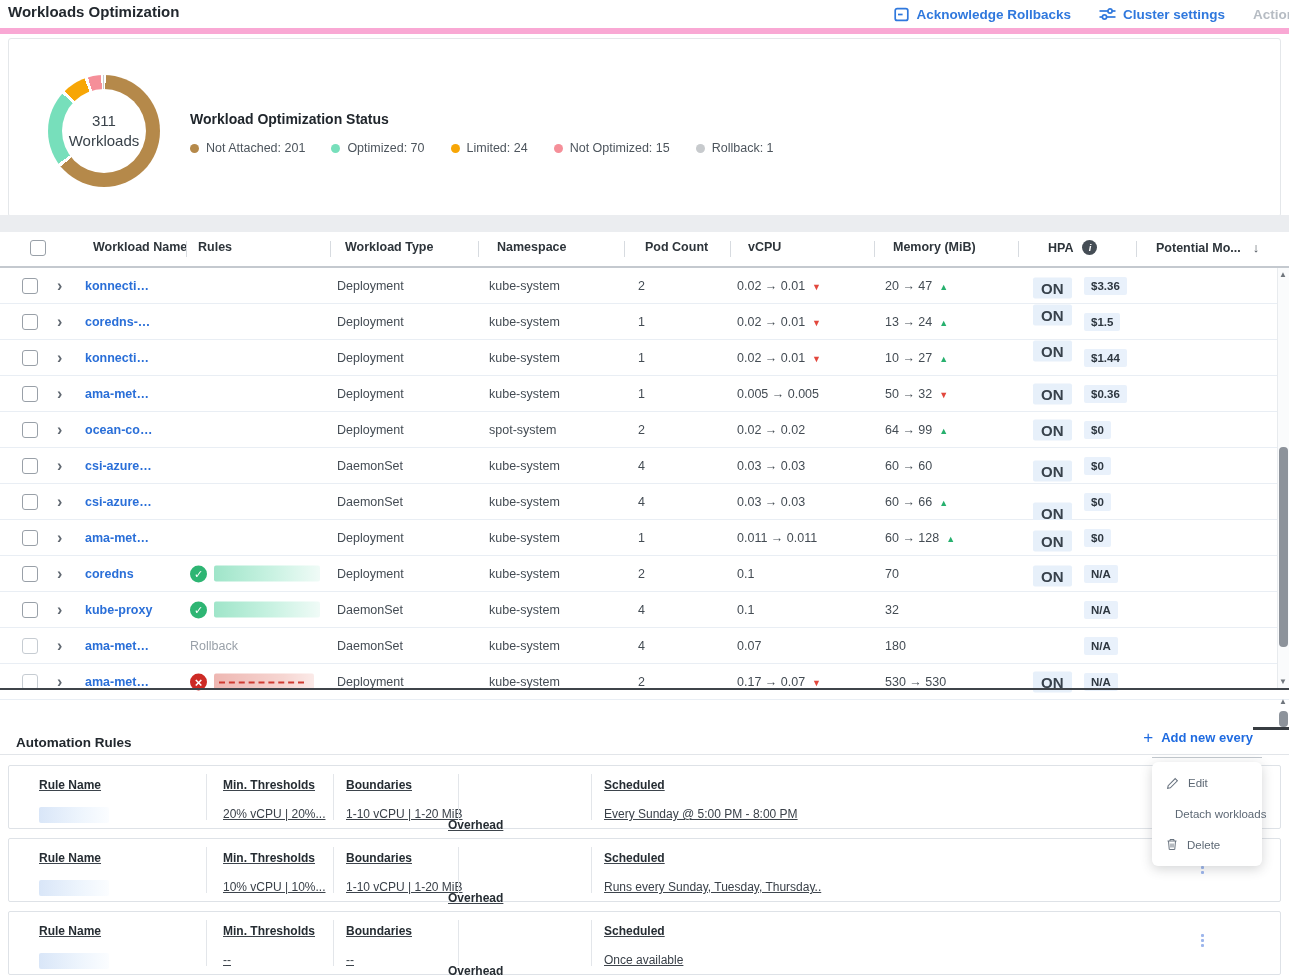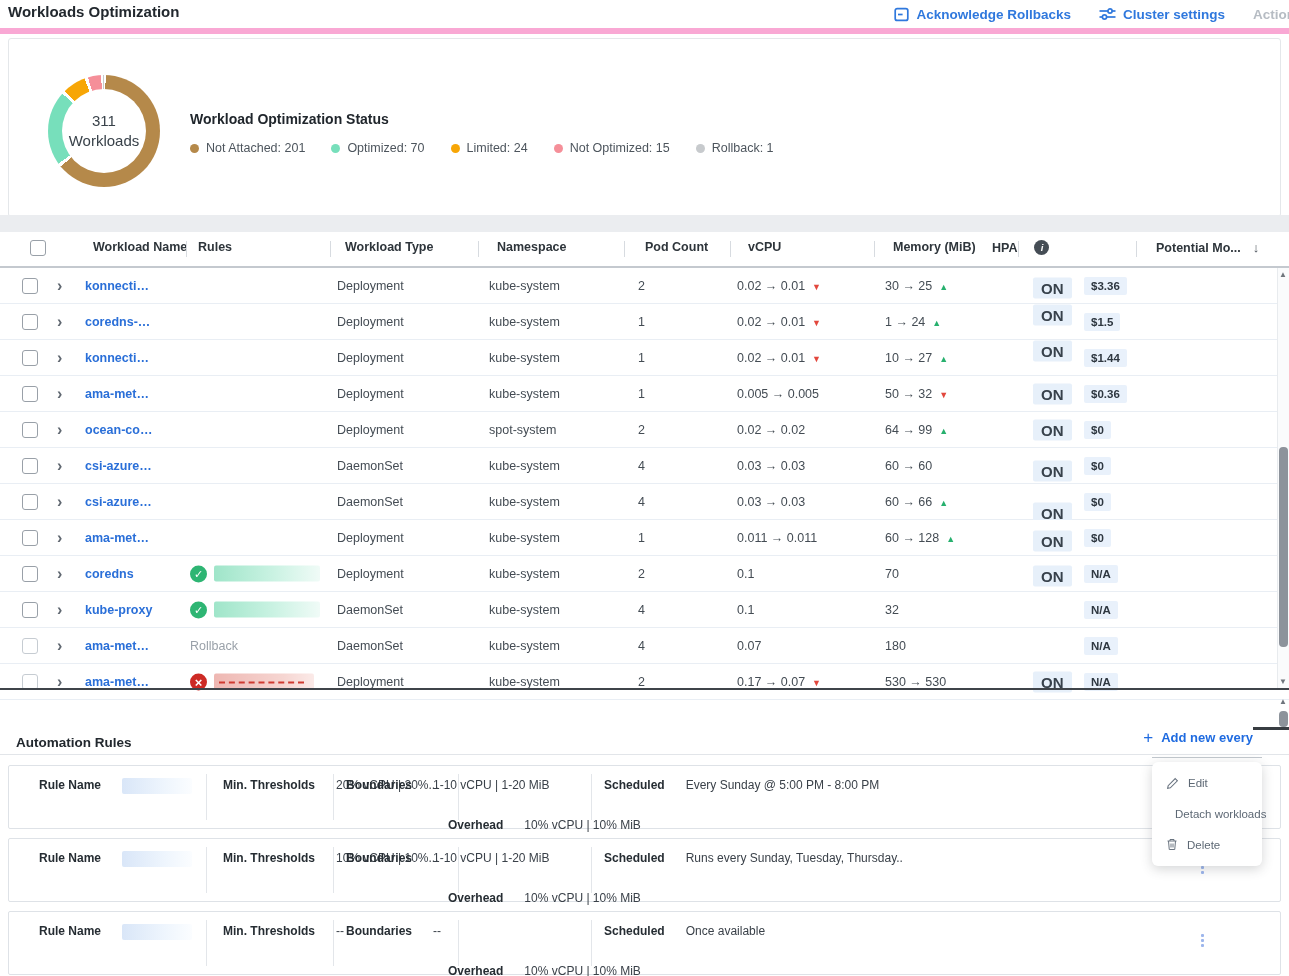--- a/index.html
+++ b/index.html
@@ -27,21 +27,21 @@
   .legend-item{display:flex;align-items:center;font-size:12.5px;color:#4d555d;white-space:nowrap;}
   .dot{width:9px;height:9px;border-radius:50%;margin-right:7px;flex:0 0 auto;}
 
   .band{position:absolute;left:0;top:215px;width:100%;height:17px;background:#ebedf0;}
 
   
   .thead{position:absolute;left:0;top:232px;width:100%;height:34px;background:#fff;margin-left:8px;}
   .thead-line{position:absolute;left:0;top:266px;width:100%;height:2px;background:#c4c9cf;}
   .hcell{position:absolute;top:8px;font-size:12.5px;font-weight:700;color:#2e353b;display:flex;align-items:center;white-space:nowrap;}
   .h-name{left:85px;}.h-rules{left:190px;}.h-type{left:337px;}.h-ns{left:489px;}
-  .h-pods{left:637px;}.h-cpu{left:740px;}.h-mem{left:885px;}.h-hpa{left:984px;gap:8px;}.h-pot{left:1148px;}
+  .h-pods{left:637px;}.h-cpu{left:740px;}.h-mem{left:885px;}.h-hpa{left:1040px;}.h-pot{left:1148px;}
   .vsep{position:absolute;top:9px;width:1px;height:16px;background:#d7dbe0;}
   .info-icon{margin-left:9px;width:15px;height:15px;border-radius:50%;background:#454d55;color:#fff;
              display:inline-flex;align-items:center;justify-content:center;font-size:9.5px;font-weight:700;font-style:italic;}
   .sort-arrow{margin-left:12px;font-size:13px;font-weight:400;color:#4a525a;}
 
   .cb{position:absolute;left:22px;width:14px;height:14px;border:1.6px solid #99a0a8;border-radius:3px;background:#fff;}
   .cb.hd{top:8px;}
   .tbody{position:absolute;left:0;top:268px;width:100%;}
   .trow{position:relative;height:35px;border-bottom:1px solid #e9eef4;background:#fff;}
   .trow .cb{top:50%;margin-top:-8px;}
@@ -104,21 +104,21 @@
             box-shadow:0 3px 12px rgba(60,64,67,.22);z-index:5;display:flex;flex-direction:column;
             justify-content:space-around;padding:6px 0;box-sizing:border-box;}
   .menu-item{display:flex;align-items:center;gap:9px;padding-left:14px;font-size:11.5px;color:#5d6874;white-space:nowrap;}
 
   
   .rules-list{position:absolute;left:8px;right:8px;top:765px;height:210px;}
   .rule-card{position:absolute;left:0;right:0;height:62px;background:#fff;border:1px solid #dee2e7;border-radius:2px;}
   .rule-card:nth-of-type(1){top:0;}
   .rule-card:nth-of-type(2){top:73px;}
   .rule-card:nth-of-type(3){top:146px;}
-  .rc-col{position:absolute;top:12px;display:flex;flex-direction:row;gap:21px;white-space:nowrap;}
+  .rc-col{position:absolute;top:12px;display:flex;flex-direction:column;gap:15px;white-space:nowrap;text-decoration:underline;}
   .rc-label{font-size:12px;font-weight:700;color:#262d33;}
   .rc-val{font-size:12px;color:#3a4149;}
   .rc-name{left:30px;}.rc-min{left:214px;}.rc-bound{left:337px;}.rc-over{left:439px;margin-top:40px;}.rc-sched{left:595px;}
   .rc-sep{position:absolute;top:8px;width:1px;height:46px;background:#e3e6ea;}
   .redact-name{width:70px;height:16px;border-radius:2px;filter:blur(.6px);
                background:linear-gradient(90deg,#d9e6f8 0%,#eef5fd 60%,#fbfdff 100%);}
   .kebab{position:absolute;left:1192px;top:22px;display:flex;flex-direction:column;gap:2px;align-items:center;}
   .kebab i{width:3px;height:3px;border-radius:1px;background:#9db6ec;display:block;}
   .rule-card:nth-of-type(1) .kebab{visibility:hidden;} 
 </style>
@@ -227,21 +227,21 @@
 
           <span class="rule-text"></span>
         </span>
         <span class="cell c-type">Deployment</span>
         <span class="cell c-ns">kube-system</span>
         <span class="cell c-pods">2</span>
         <span class="cell c-cpu">
           <span>0.02 → 0.01</span><span class="tri down">▼</span>
         </span>
         <span class="cell c-mem">
-          <span>30 → 25</span><span class="tri up">▲</span>
+          <span>20 → 47</span><span class="tri up">▲</span>
         </span>
         <span class="cell c-hpa">
           <span class="badge on">ON</span>
         </span>
         <span class="cell c-pot">
           <span class="badge">$3.36</span>
         </span>
       </div>
       <div class="trow">
         <span class="cb"></span>
@@ -251,21 +251,21 @@
 
           <span class="rule-text"></span>
         </span>
         <span class="cell c-type">Deployment</span>
         <span class="cell c-ns">kube-system</span>
         <span class="cell c-pods">1</span>
         <span class="cell c-cpu">
           <span>0.02 → 0.01</span><span class="tri down">▼</span>
         </span>
         <span class="cell c-mem">
-          <span>1 → 24</span><span class="tri up">▲</span>
+          <span>13 → 24</span><span class="tri up">▲</span>
         </span>
         <span class="cell c-hpa">
           <span class="badge on">ON</span>
         </span>
         <span class="cell c-pot">
           <span class="badge">$1.5</span>
         </span>
       </div>
       <div class="trow">
         <span class="cb"></span>

